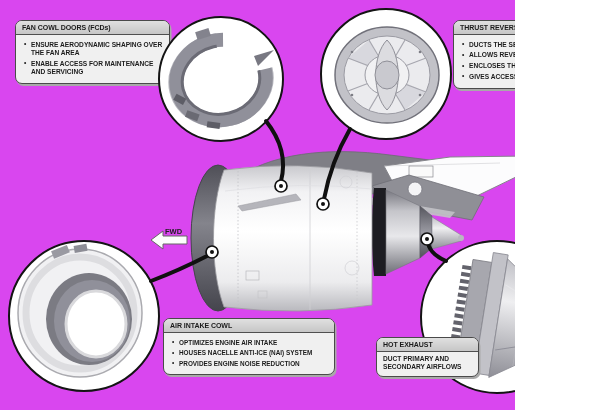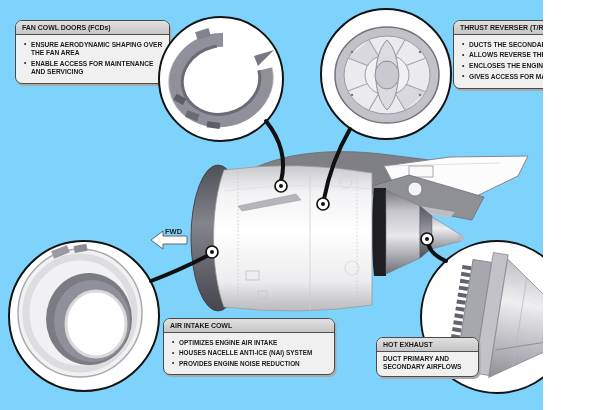--- a/index.html
+++ b/index.html
@@ -1,17 +1,17 @@
 <!DOCTYPE html>
 <html><head>
 <meta charset="utf-8">
 <style>
   html,body{margin:0;padding:0;background:#fff;}
-  .stage{position:relative;width:515px;height:410px;background:#7dd3fc;overflow:hidden;
-         font-family:"Liberation Sans",sans-serif;padding-left:28px;}
+  .stage{position:relative;width:515px;height:410px;background:#d946ef;overflow:hidden;
+         font-family:"Liberation Sans",sans-serif;}
   .diagram-svg{position:absolute;left:0;top:0;z-index:2;pointer-events:none;}
   .callout{position:absolute;border:1.2px solid #4a4a4a;border-radius:7px;overflow:hidden;
            background:#f0f0f0;box-shadow:1.5px 2px 0 #a9a9a9;font-weight:bold;color:#1b1b1b;
            line-height:1.25;}
   .callout .hd{background:linear-gradient(#e0e0e0,#c6c6c6);border-bottom:1px solid #4f4f4f;
                padding:2.5px 6px 2px 6px;font-size:7px;letter-spacing:-0.05px;}
   .callout .bd{padding:3px 5px 4px 6px;font-size:6.6px;}
   .callout .b{position:relative;padding-left:9px;margin:2.5px 0;}
   .callout .b::before{content:"\2022";position:absolute;left:2px;top:-0.5px;}
   .box-fcd{left:15px;top:20px;width:153px;z-index:1;}

